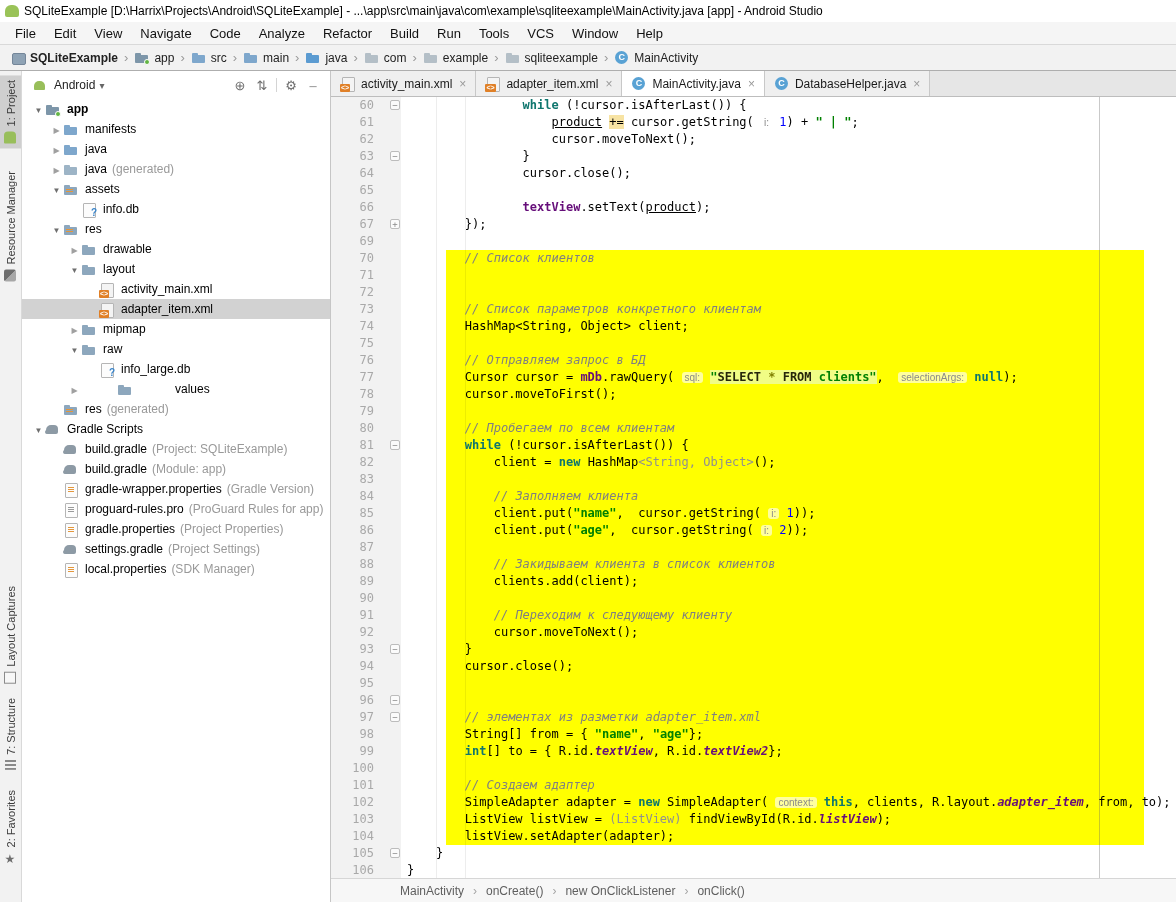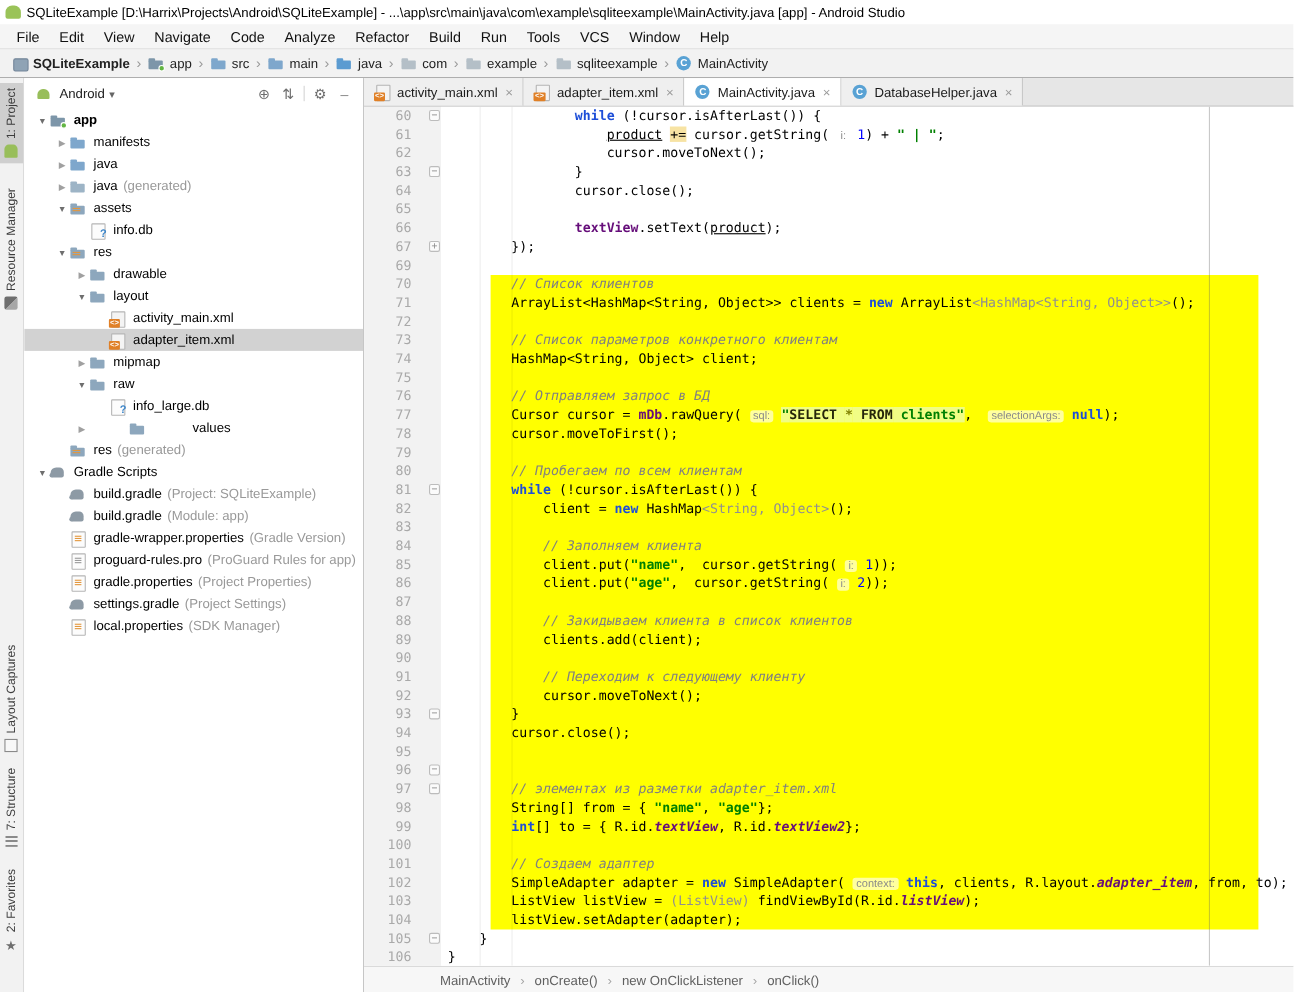--- a/index.html
+++ b/index.html
@@ -130,21 +130,21 @@
           background:#fbfbfb; border-radius:2px; color:#8a8a8a; font-size:9px; line-height:8px; text-align:center; }
 
   .codepane { position:relative; flex:1; background:#fff; overflow:hidden;
               font-family:"DejaVu Sans Mono", monospace; font-size:12px; }
   .hl-block { position:absolute; left:45px; width:698px; background:#ffff00; z-index:0; }
   .indent-guide { position:absolute; top:0; bottom:0; width:1px; background:rgba(0,0,0,0.07); z-index:1; }
   .margin-guide { position:absolute; top:0; bottom:0; width:1px; background:rgba(100,100,100,0.35); z-index:1; }
   .code-line { position:absolute; left:0; right:0; height:17px; line-height:17px; white-space:pre; z-index:2; padding-left:6px; }
 
   .s-p   { color:#000; }
-  .s-kw  { color:#1d4ed8; font-weight:bold; }
+  .s-kw  { color:#0f766e; font-weight:bold; }
   .s-str { color:#008000; font-weight:bold; }
   .s-strb{ color:#008000; font-weight:bold; background:rgba(233,252,205,0.65); }
   .s-sqlk{ color:#26260a; font-weight:bold; background:rgba(233,252,205,0.65); }
   .s-sqlo{ color:#808000; font-weight:bold; background:rgba(233,252,205,0.65); }
   .s-cm  { color:#808080; font-style:italic; }
   .s-gr  { color:#909090; }
   .s-fld { color:#660e7a; font-weight:bold; }
   .s-sfld{ color:#660e7a; font-weight:bold; font-style:italic; }
   .s-num { color:#0000ff; }
   .s-und { color:#000; text-decoration:underline; }
@@ -606,21 +606,20 @@
             <div class="code-line" style="top: 0px;"><span class="s-p">                </span><span class="s-kw">while</span><span class="s-p"> (!cursor.isAfterLast()) {</span></div>
             <div class="code-line" style="top: 17px;"><span class="s-p">                    </span><span class="s-und">product</span><span class="s-p"> </span><span class="s-hl">+=</span><span class="s-p"> cursor.getString( </span><span class="s-hint">i:</span><span class="s-p"> </span><span class="s-num">1</span><span class="s-p">) + </span><span class="s-str">" | "</span><span class="s-p">;</span></div>
             <div class="code-line" style="top: 34px;"><span class="s-p">                    cursor.moveToNext();</span></div>
             <div class="code-line" style="top: 51px;"><span class="s-p">                }</span></div>
             <div class="code-line" style="top: 68px;"><span class="s-p">                cursor.close();</span></div>
             <div class="code-line" style="top: 85px;"></div>
             <div class="code-line" style="top: 102px;"><span class="s-p">                </span><span class="s-fld">textView</span><span class="s-p">.setText(</span><span class="s-und">product</span><span class="s-p">);</span></div>
             <div class="code-line" style="top: 119px;"><span class="s-p">        });</span></div>
             <div class="code-line" style="top: 136px;"></div>
             <div class="code-line" style="top: 153px;"><span class="s-p">        </span><span class="s-cm">// Список клиентов</span></div>
-            <div class="code-line" style="top: 170px;"><span class="s-p">        ArrayList&lt;HashMap&lt;String, Object&gt;&gt; clients = </span><span class="s-kw">new</span><span class="s-p"> ArrayList</span><span class="s-gr">&lt;HashMap&lt;String, Object&gt;&gt;</span><span class="s-p">();</span></div>
             <div class="code-line" style="top: 187px;"></div>
             <div class="code-line" style="top: 204px;"><span class="s-p">        </span><span class="s-cm">// Список параметров конкретного клиентам</span></div>
             <div class="code-line" style="top: 221px;"><span class="s-p">        HashMap&lt;String, Object&gt; client;</span></div>
             <div class="code-line" style="top: 238px;"></div>
             <div class="code-line" style="top: 255px;"><span class="s-p">        </span><span class="s-cm">// Отправляем запрос в БД</span></div>
             <div class="code-line" style="top: 272px;"><span class="s-p">        Cursor cursor = </span><span class="s-fld">mDb</span><span class="s-p">.rawQuery( </span><span class="s-hint">sql:</span><span class="s-p"> </span><span class="s-strb">"</span><span class="s-sqlk">SELECT</span><span class="s-strb"> </span><span class="s-sqlo">*</span><span class="s-strb"> </span><span class="s-sqlk">FROM</span><span class="s-strb"> clients"</span><span class="s-p">,  </span><span class="s-hint">selectionArgs:</span><span class="s-p"> </span><span class="s-kw">null</span><span class="s-p">);</span></div>
             <div class="code-line" style="top: 289px;"><span class="s-p">        cursor.moveToFirst();</span></div>
             <div class="code-line" style="top: 306px;"></div>
             <div class="code-line" style="top: 323px;"><span class="s-p">        </span><span class="s-cm">// Пробегаем по всем клиентам</span></div>
             <div class="code-line" style="top: 340px;"><span class="s-p">        </span><span class="s-kw">while</span><span class="s-p"> (!cursor.isAfterLast()) {</span></div>

